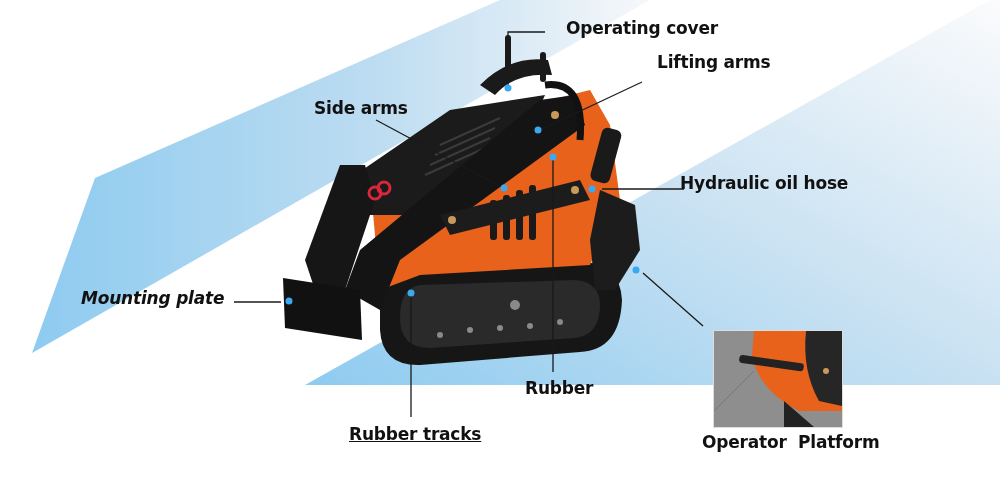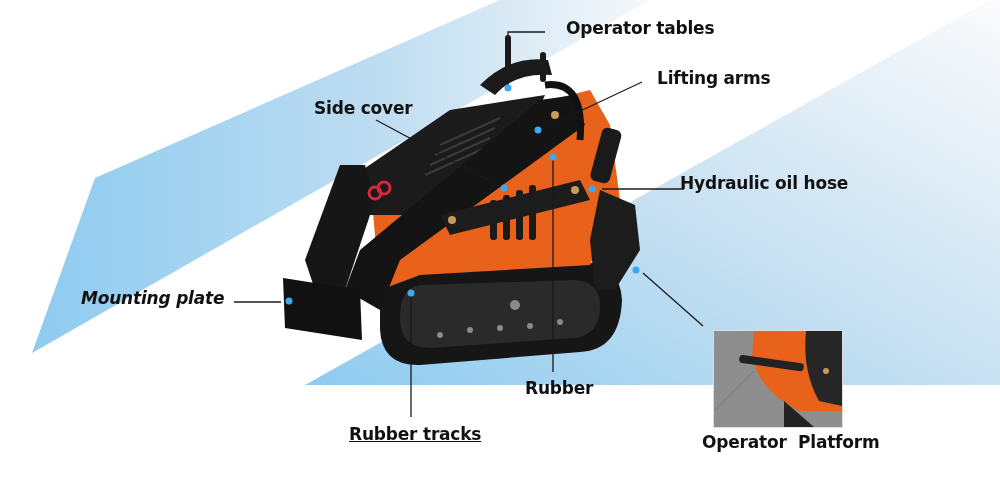--- a/index.html
+++ b/index.html
@@ -111,20 +111,20 @@
     <rect width="128" height="96" fill="#8e8e8e"></rect>
     <line x1="0" y1="80" x2="40" y2="40" stroke="#777" stroke-width="1"></line>
     <path d="M40,0 L128,0 L128,80 L85,80 Q45,60 38,25 Z" fill="#e8621c"></path>
     <path d="M92,0 L128,0 L128,75 L105,70 Q88,40 92,0 Z" fill="#262626"></path>
     <rect x="25" y="28" width="65" height="8" rx="3" fill="#222" transform="rotate(8 57 32)"></rect>
     <circle cx="112" cy="40" r="3" fill="#c89a5a"></circle>
     <path d="M70,70 L100,96 L70,96 Z" fill="#222"></path>
   </svg>
 </div>
 
-<div class="label" style="left:566px; top:18px;">Operator tables</div>
-<div class="label" style="left:657px; top:68px;">Lifting arms</div>
-<div class="label" style="left:314px; top:98px;">Side cover</div>
+<div class="label" style="left:566px; top:18px;">Operating cover</div>
+<div class="label" style="left:657px; top:52px;">Lifting arms</div>
+<div class="label" style="left:314px; top:98px;">Side arms</div>
 <div class="label" style="left:680px; top:173px;">Hydraulic oil hose</div>
 <div class="label" style="left:81px; top:288px;font-style:italic;">Mounting plate</div>
 <div class="label" style="left:525px; top:378px;">Rubber</div>
 <div class="label" style="left:349px; top:424px;text-decoration:underline;">Rubber tracks</div>
 <div class="label" style="left:702px; top:432px; white-space:pre;">Operator  Platform</div>
 
 </body></html>

